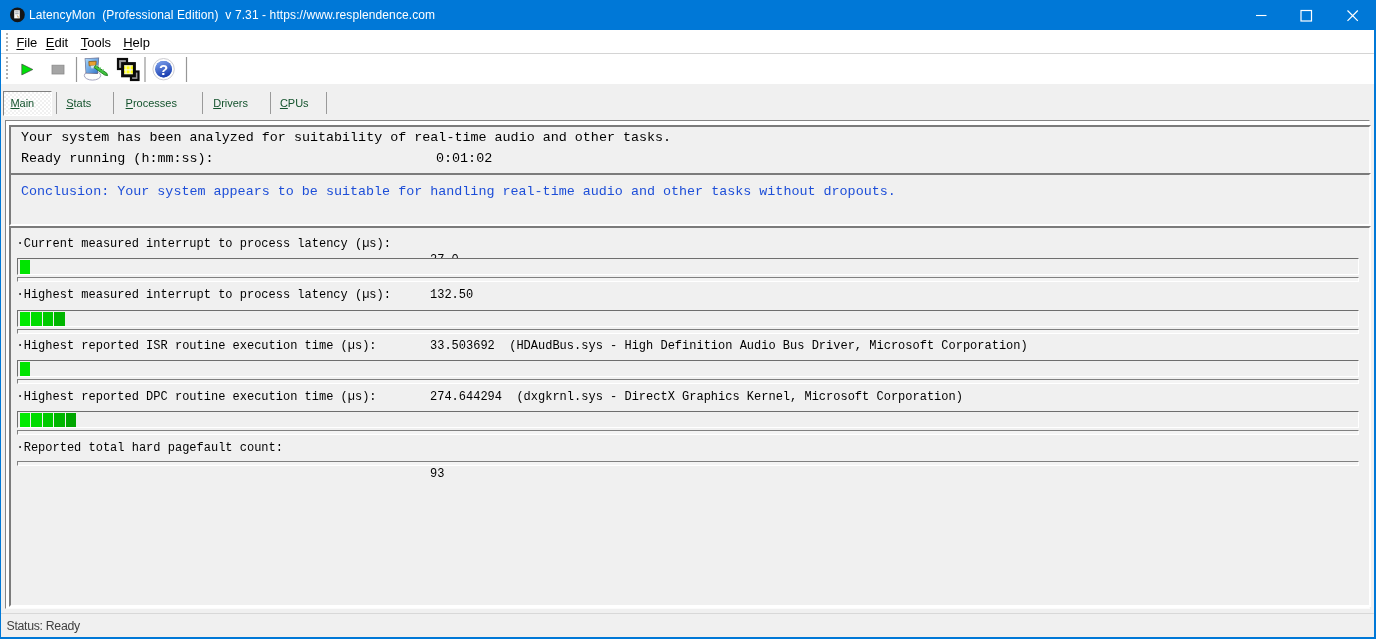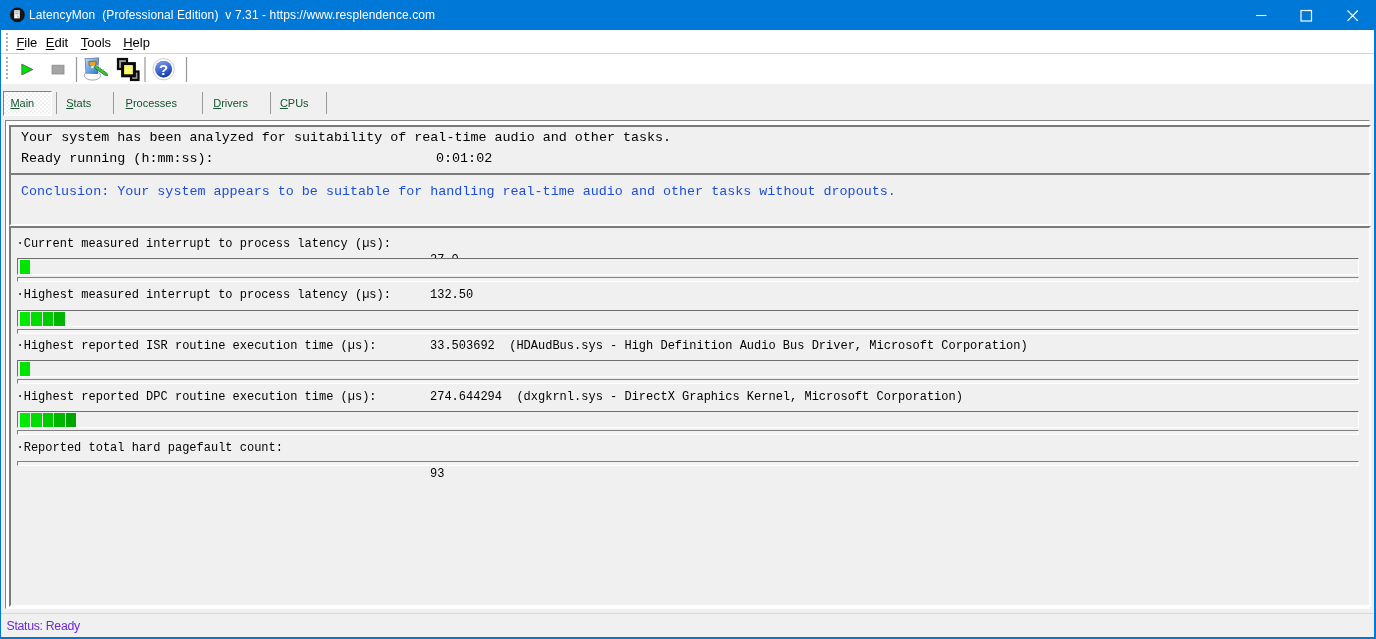--- a/index.html
+++ b/index.html
@@ -39,21 +39,21 @@
   
   .bigbar{left:17px;width:1339.5px;height:15px;background:#f0f0f0;
       border-top:1px solid #6e6e6e;border-left:1px solid #6e6e6e;
       border-bottom:1px solid #fff;border-right:1px solid #fff;}
   .seg{position:absolute;top:0.5px;height:14px;width:10.2px;}
   .thinbar{left:17px;width:1339.5px;height:3px;background:#f4f4f4;
       border-top:1px solid #808080;border-left:1px solid #808080;
       border-bottom:1px solid #fff;border-right:1px solid #fff;}
   
   #statusbar{left:1px;top:613px;width:1373px;height:24px;background:#f0f0f0;border-top:1px solid #d8d8d8;}
-  #statustext{left:6.5px;top:618.5px;font-size:12.3px;letter-spacing:-0.3px;color:#6d28d9;}
+  #statustext{left:6.5px;top:618.5px;font-size:12.3px;letter-spacing:-0.3px;color:#404040;}
 </style>
 </head>
 <body>
   <div id="titlebar" class="abs"></div>
   <svg class="abs" style="left:0;top:0" width="1376" height="30">
     <circle cx="17.4" cy="14.8" r="7.4" fill="#151515"></circle>
     <rect x="14.2" y="10.2" width="5.6" height="8.2" fill="#f8f8f8"></rect>
     <rect x="15.2" y="11.4" width="3.4" height="1" fill="#9aa0a8"></rect>
     <rect x="15.2" y="13.2" width="3.4" height="1" fill="#9aa0a8"></rect>
     <path d="M16.5 14.5 l2.5 2.5 l-1 1 z" fill="#c8a060"></path>

